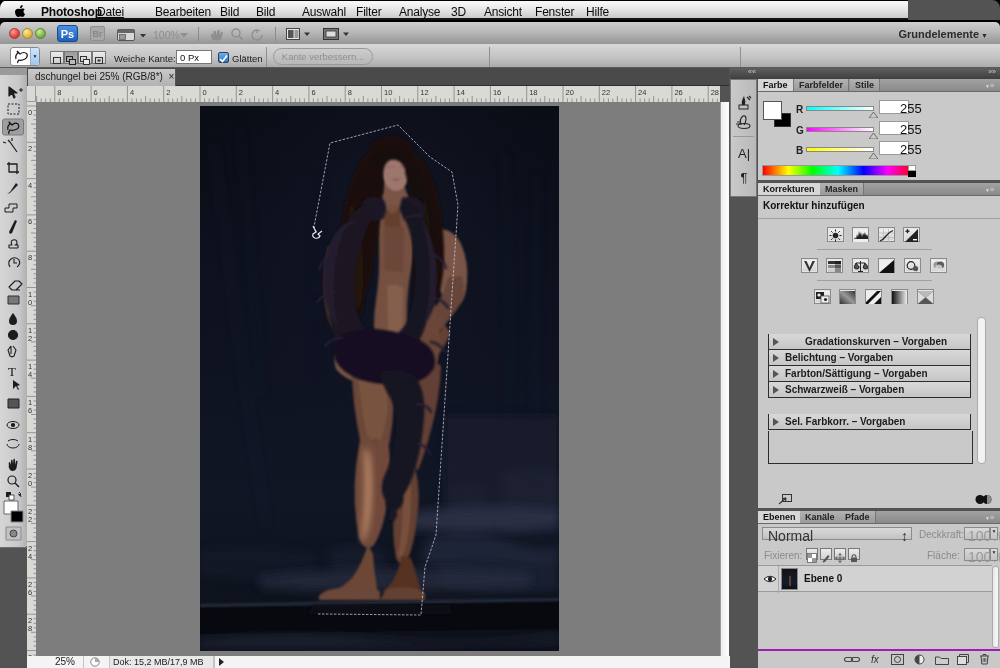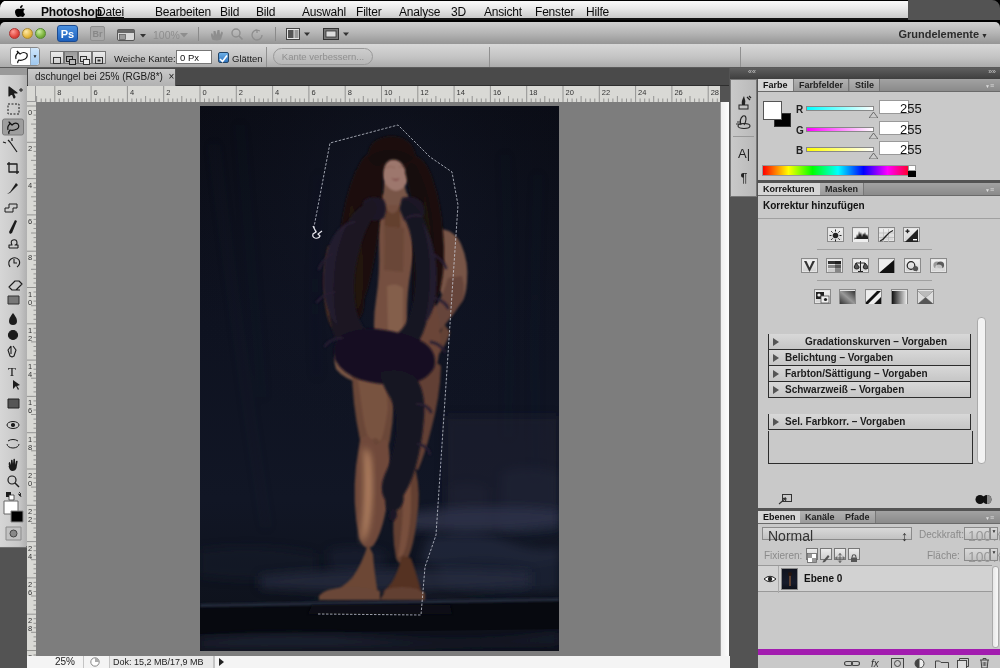--- a/index.html
+++ b/index.html
@@ -701,21 +701,21 @@
         <path d="M1,5 Q7,-0.5 13,5 Q7,10.5 1,5 Z" fill="#fff" stroke="#222" stroke-width="1"></path>
         <circle cx="7" cy="5" r="2.2" fill="#222"></circle>
       </svg>
     <div style="position:absolute; left:20px; top:0; width:1px; height:27px; background:#aaa;"></div>
     <div style="position:absolute; left:23px; top:2px; width:17px; height:22px; background:linear-gradient(#10131e,#161b2a 70%,#0d1018); border:1px solid #888;">
         <div style="position:absolute;left:7px;top:6px;width:2px;height:11px;background:#5e4030;"></div>
         <div style="position:absolute;left:6px;top:3px;width:4px;height:4px;background:#241510;border-radius:2px;"></div>
       </div>
     <span style="position:absolute; left:46px; top:7px; font-size:10px; font-weight:bold; color:#111;">Ebene 0</span>
   </div>
-  <div style="position:absolute; left:0; bottom:2px; width:242px; height:17px; border-top:6px solid #a21caf; font-size:10px; color:#333;">
+  <div style="position:absolute; left:0; bottom:2px; width:242px; height:17px; border-top:2px solid #a21caf; font-size:10px; color:#333;">
     <svg style="position:absolute; left:86px; top:4px;" width="16" height="9">
         <rect x="0.5" y="2.5" width="8" height="4" rx="2" fill="none" stroke="#444" stroke-width="1.2"></rect>
         <rect x="7.5" y="2.5" width="8" height="4" rx="2" fill="none" stroke="#444" stroke-width="1.2"></rect>
       </svg>
     <span style="position:absolute; left:113px; top:3px; font-style:italic; font-size:10px; color:#333;">fx</span>
     <svg style="position:absolute; left:133px; top:3px;" width="13" height="11">
         <rect x="0.5" y="0.5" width="12" height="10" fill="none" stroke="#444"></rect>
         <circle cx="6.5" cy="5.5" r="3" fill="none" stroke="#444"></circle>
       </svg>
     <svg style="position:absolute; left:156px; top:3px;" width="11" height="11">

